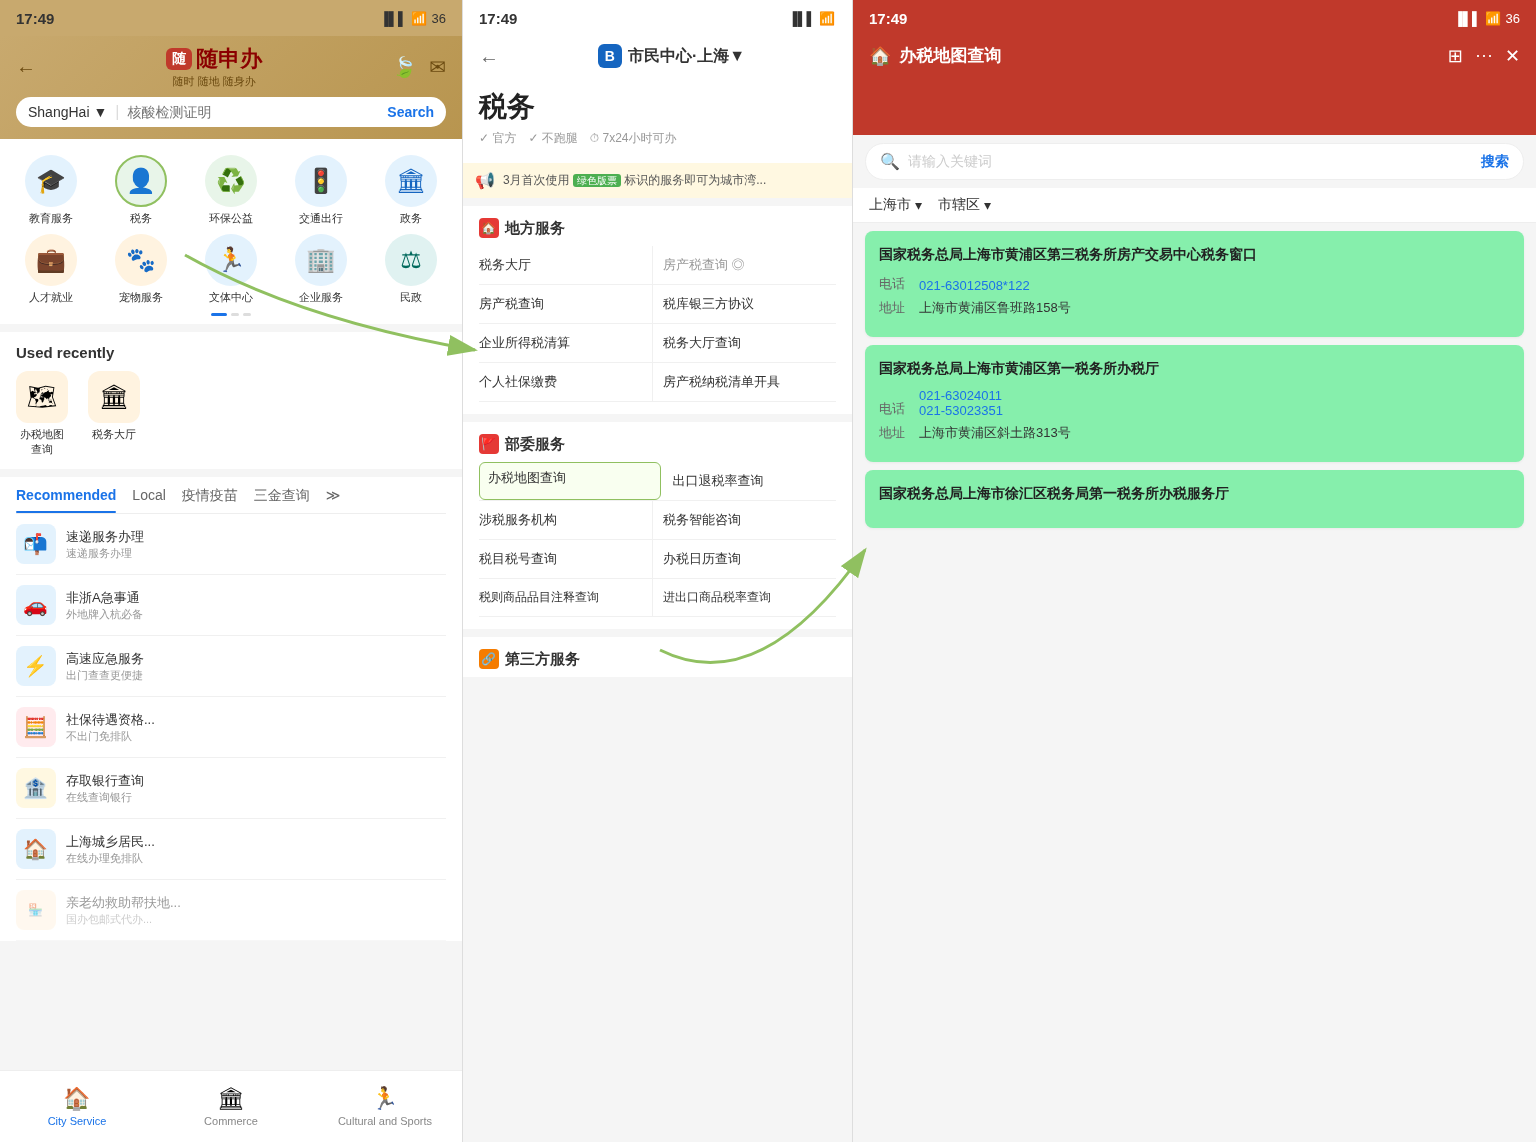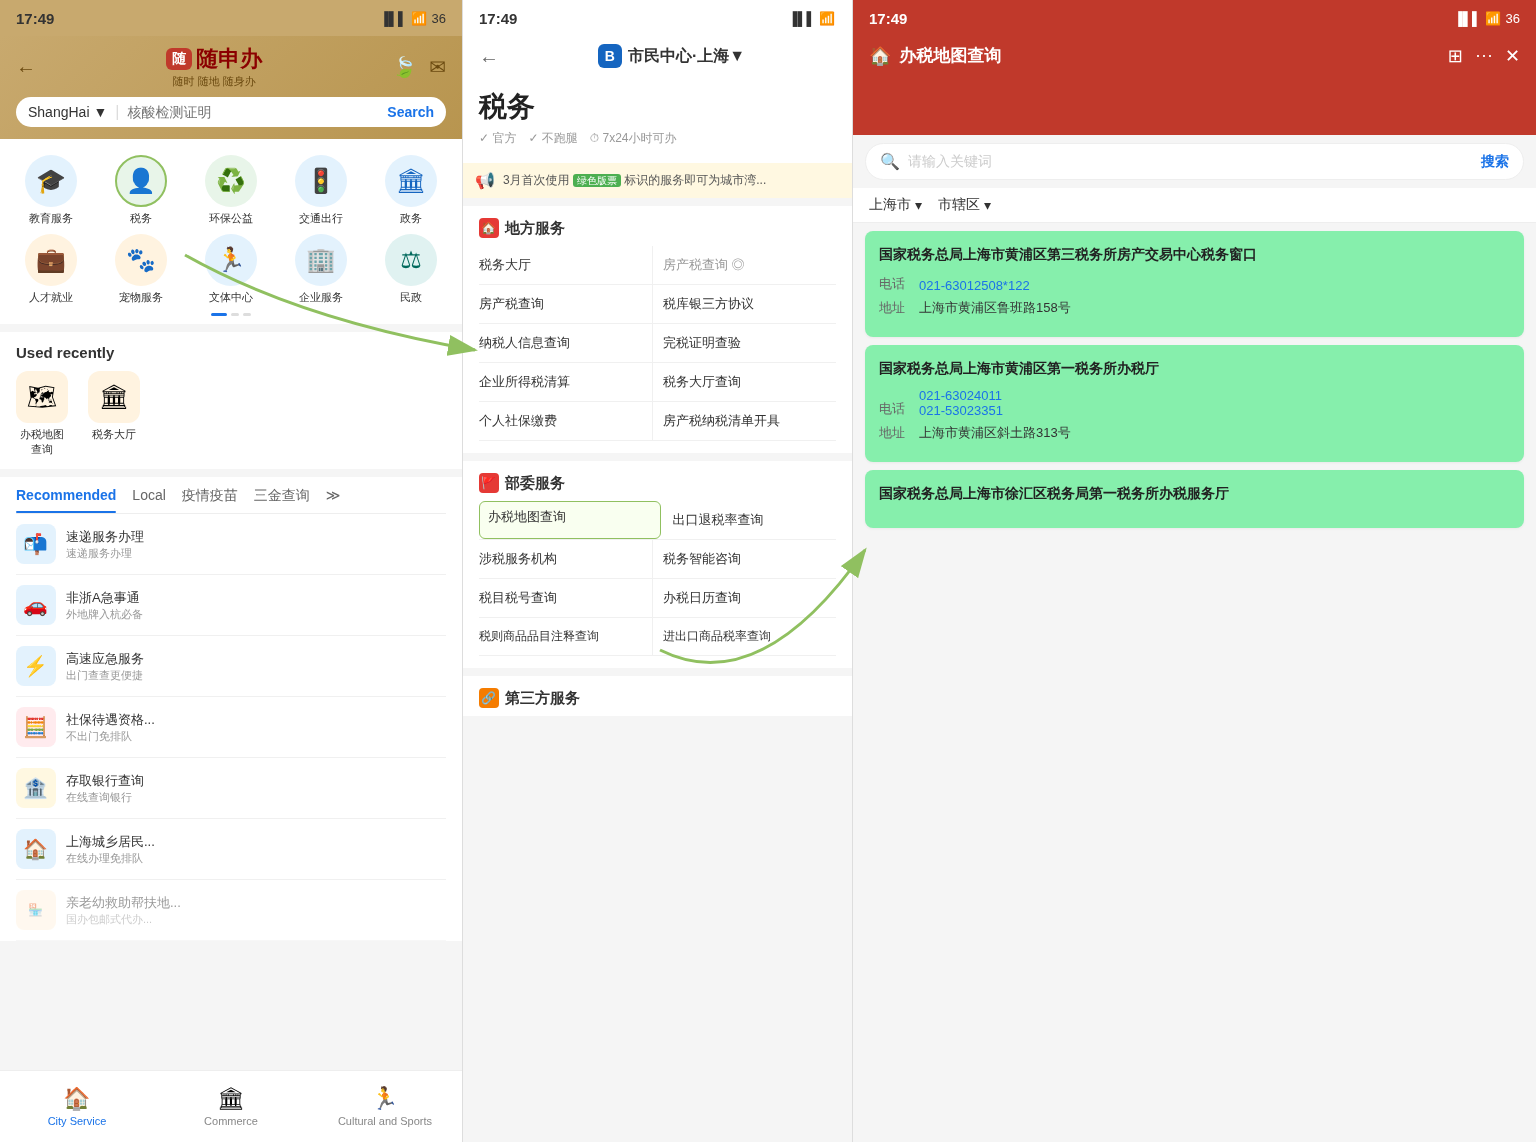--- a/index.html
+++ b/index.html
@@ -778,24 +778,20 @@
     <span class="p2-section-title">地方服务</span>
   </div>
   <div class="p2-services-grid">
     <div class="p2-service-row">
       <div class="p2-service-cell">税务大厅</div>
       <div class="p2-service-cell right-cell">房产税查询 ◎</div>
     </div>
     <div class="p2-service-row">
       <div class="p2-service-cell">房产税查询</div>
       <div class="p2-service-cell">税库银三方协议</div>
-    </div>
-    <div class="p2-service-row">
-      <div class="p2-service-cell">纳税人信息查询</div>
-      <div class="p2-service-cell">完税证明查验</div>
     </div>
     <div class="p2-service-row">
       <div class="p2-service-cell">企业所得税清算</div>
       <div class="p2-service-cell">税务大厅查询</div>
     </div>
     <div class="p2-service-row">
       <div class="p2-service-cell">个人社保缴费</div>
       <div class="p2-service-cell">房产税纳税清单开具</div>
     </div>
   </div>

